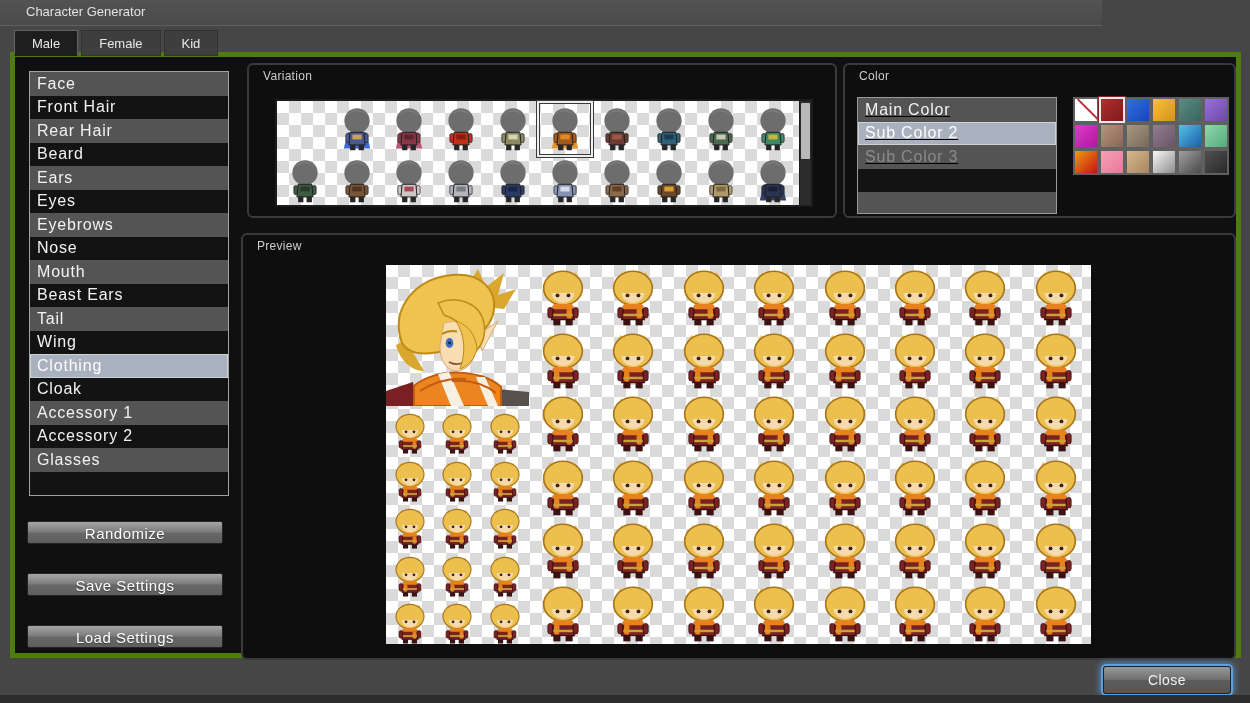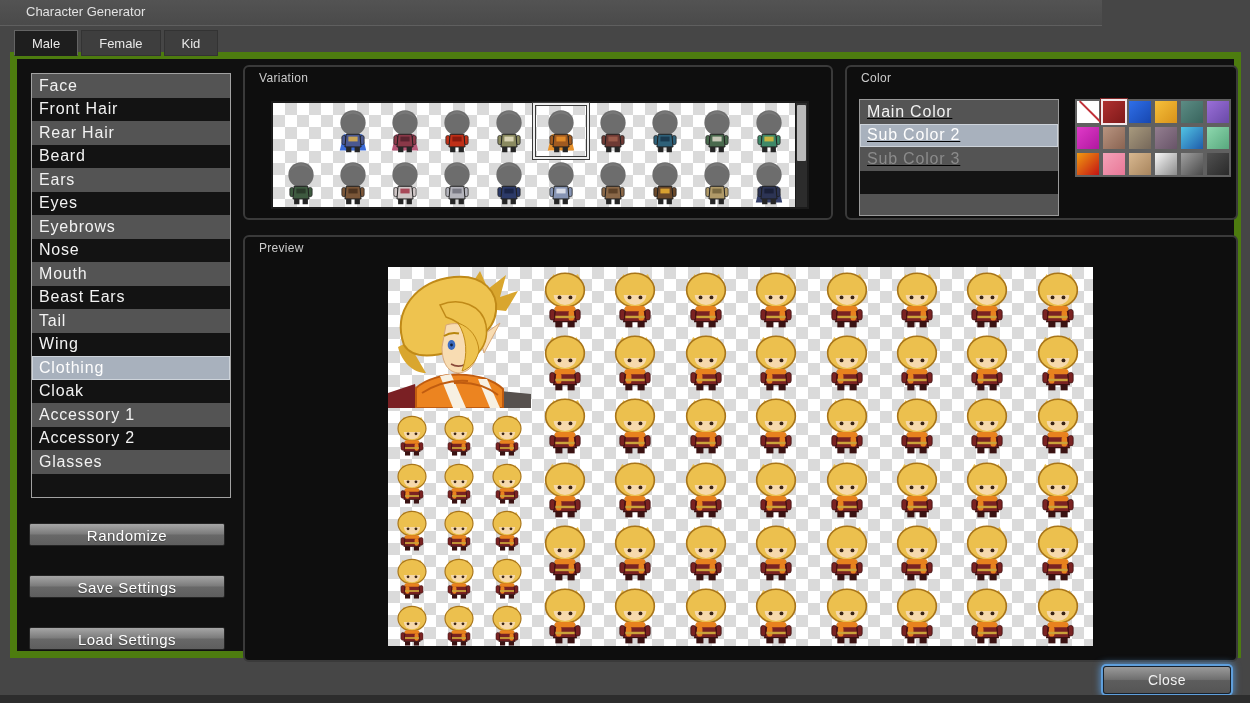--- a/index.html
+++ b/index.html
@@ -17,21 +17,21 @@
   .titlebar span{position:absolute;left:26px;top:4px;font-size:13px;color:#e2e2e2;}
   .tabbar{position:absolute;left:14px;top:30px;height:26px;display:flex;gap:3px;z-index:5;}
   .tab{
     height:26px;padding:12px 17px;display:flex;align-items:center;justify-content:center;
     font-size:13px;color:#e8e8e8;background:#3e3e3e;border:1px solid #333;
     box-sizing:border-box;cursor:default;
   }
   .tab.selected{background:#1e1e1e;border:1px solid #646464;border-bottom:1px solid #1e1e1e;}
   .frame{
     position:absolute;left:10px;top:52px;width:1231px;height:606px;
-    background:#101010;border:7px solid #4d7c0f;box-sizing:border-box;
+    background:#101010;border:5px solid #4d7c0f;box-sizing:border-box;
   }
   .bottom-edge{position:absolute;left:0;top:695px;width:1250px;height:8px;background:#2d2d2d;}
 
   
   .parts-list{
     position:absolute;left:14px;top:14px;width:198px;height:423px;
     border:1px solid #a2a2a2;box-sizing:content-box;overflow:hidden;background:#131313;
   }
   .lrow{
     height:23.5px;display:flex;align-items:center;padding-left:7px;
@@ -169,21 +169,21 @@
       <div class="lrow">Cloak</div>
       <div class="lrow">Accessory 1</div>
       <div class="lrow">Accessory 2</div>
       <div class="lrow">Glasses</div>
     </div>
 
   <button class="gbtn" style="top:464px">Randomize</button>
   <button class="gbtn" style="top:516px">Save Settings</button>
   <button class="gbtn" style="top:568px">Load Settings</button>
 
-  <div class="panel" style="left:226px;top:6px;width:590px;height:155px">
+  <div class="panel" style="left:232px;top:6px;width:590px;height:155px">
     <span class="panel-label">Variation</span>
     <div class="var-strip checker" id="var-strip">
       <div class="vscroll">
         <div class="vthumb"></div>
       </div>
     <div class="var-cell" style="left: 2px; top: 2px;"></div>
         <div class="var-cell" style="left: 54px; top: 2px;">
           <svg width="40" height="46" viewBox="0 0 32 40" style="--primary: #4a5890; --secondary: #c8a455; --cape: #3c6cd8;">
             <use href="#sym-mannequin"></use>
           </svg>

